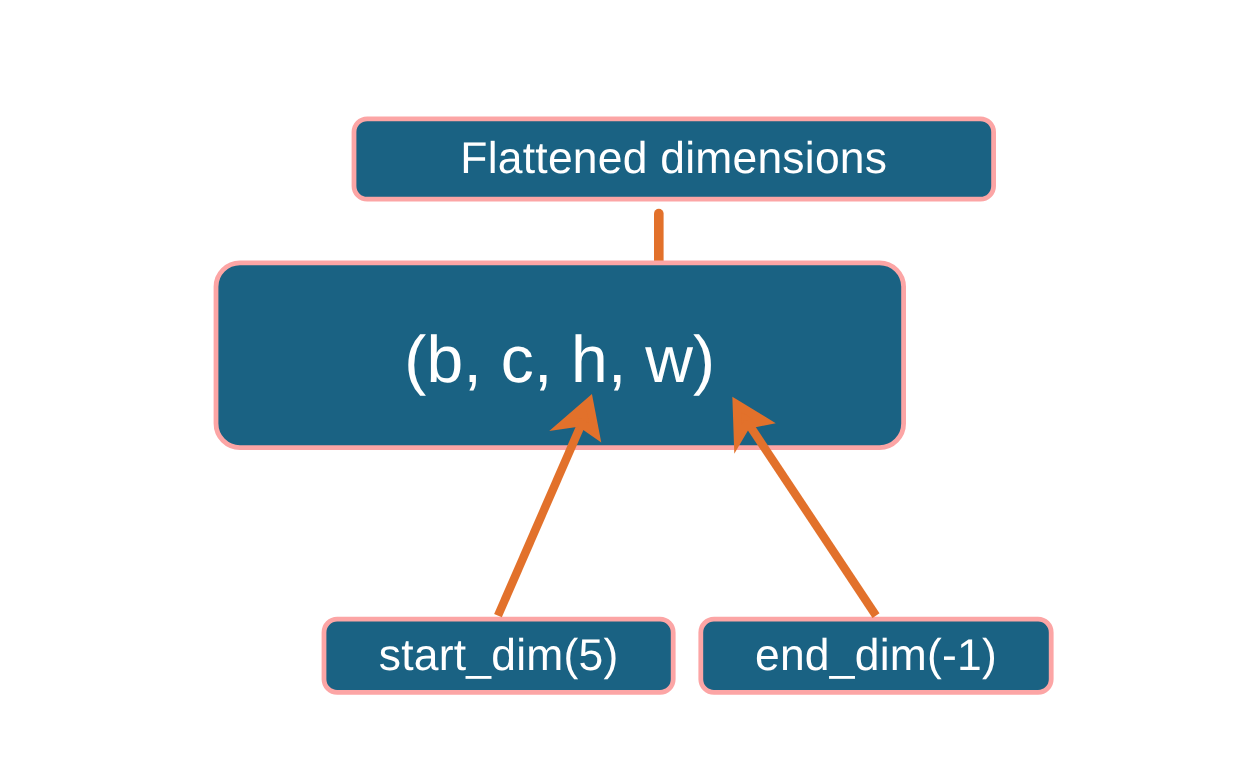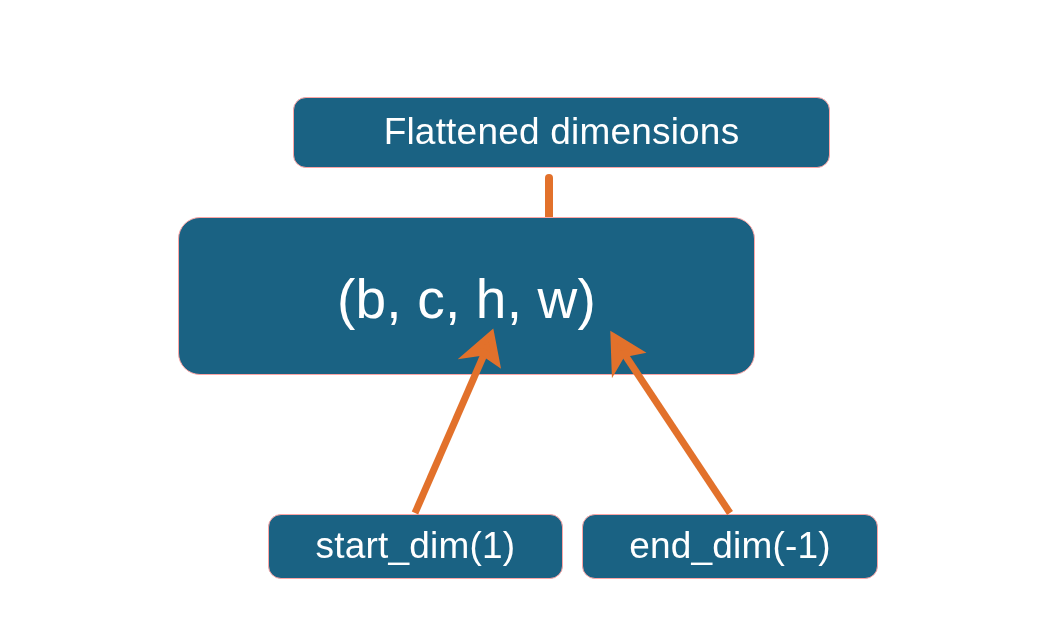--- a/index.html
+++ b/index.html
@@ -15,21 +15,21 @@
     position: relative;
     width: 1038px;
     height: 632px;
     background: #ffffff;
     overflow: hidden;
   }
   .node {
     position: absolute;
     box-sizing: border-box;
     background: #1A6283;
-    border: 1px solid #fca5a5;
+    border: 4px solid #fca5a5;
     border-radius: 14px;
     display: flex;
     align-items: center;
     justify-content: center;
     color: #ffffff;
     text-align: center;
     line-height: 1.05;
     white-space: nowrap;
     letter-spacing: 0.2px;
   }
@@ -116,20 +116,20 @@
         <polygon points="491,335 496,361 483,352 469,354"></polygon>
       </g>
       <g>
         <line x1="730" y1="513" x2="623" y2="352"></line>
         <polygon points="614,337 637,351 622,354 615,366"></polygon>
       </g>
     </g>
   </svg>
 
   <div class="node" id="node-start-dim">
-    <span>start_dim(1)</span>
+    <span>start_dim(5)</span>
   </div>
 
   <div class="node" id="node-end-dim">
     <span>end_dim(-1)</span>
   </div>
 
 </div>
 
 </body></html>

